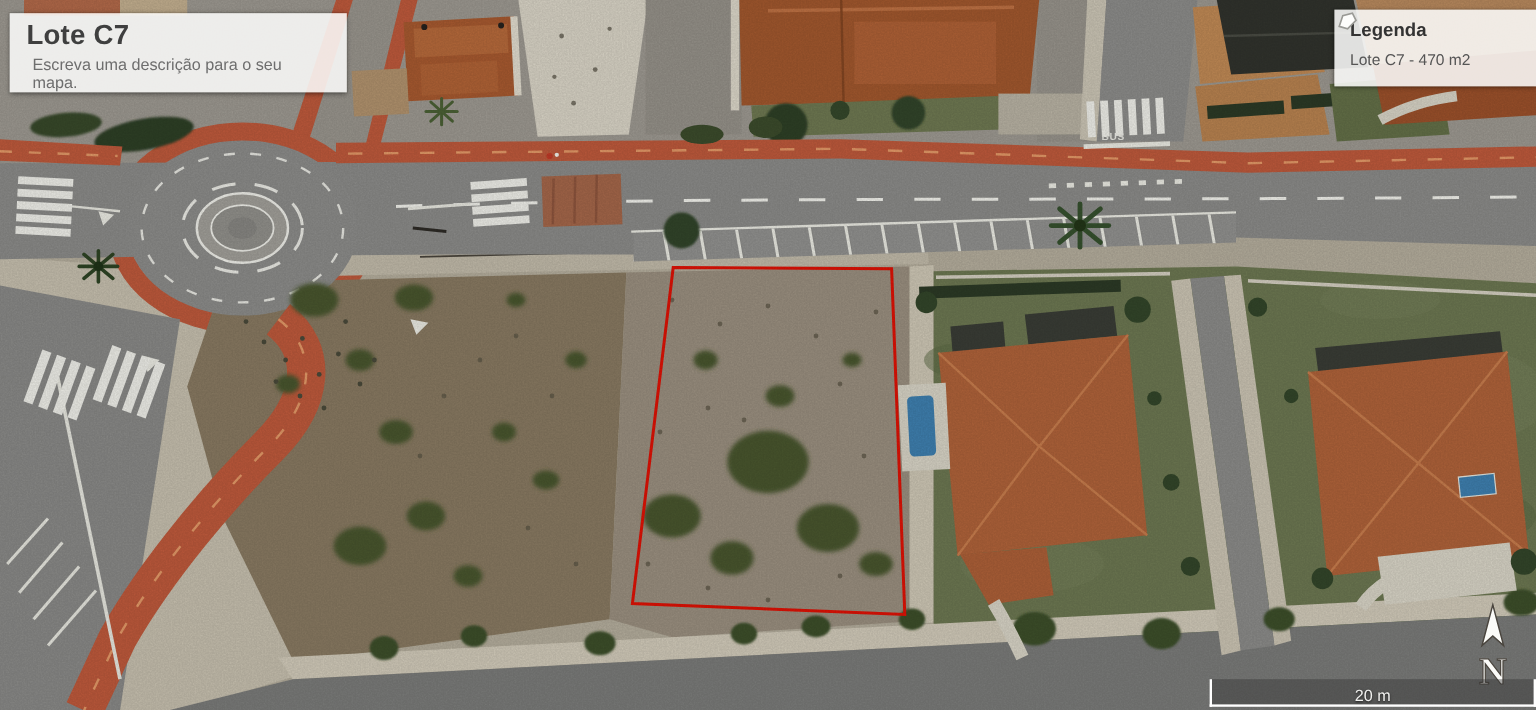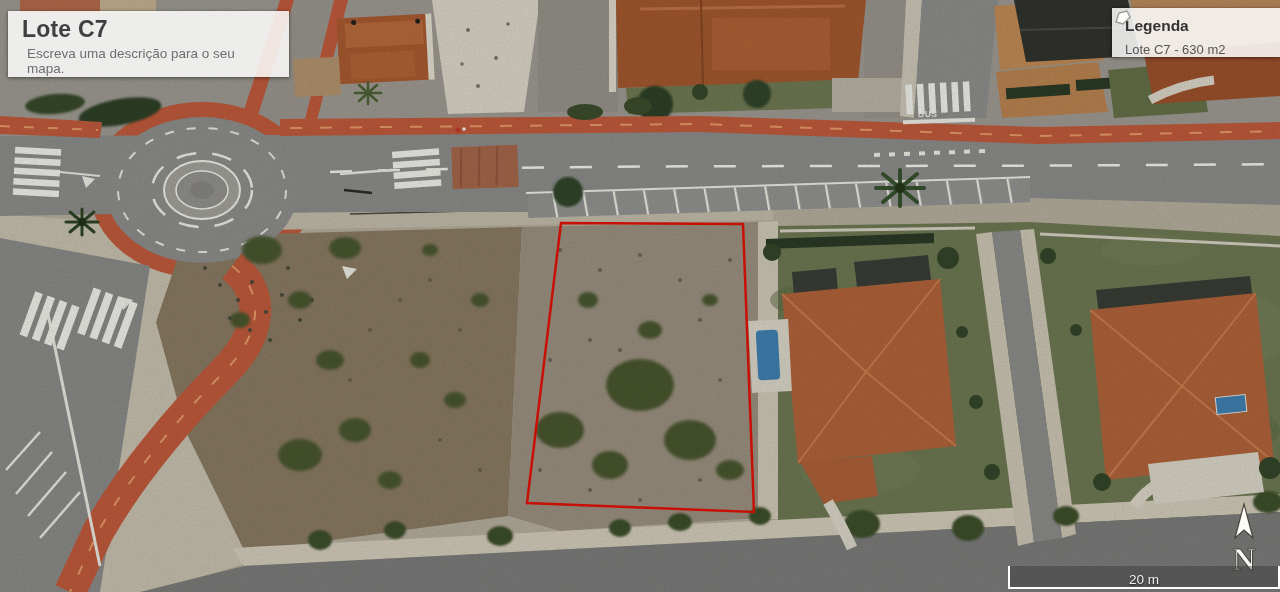--- a/index.html
+++ b/index.html
@@ -6,21 +6,21 @@
   #screen{position:relative;width:1280px;height:592px;overflow:hidden;
           font-family:"Liberation Sans",sans-serif;background:#b5ae9d;}
   #screen svg{position:absolute;left:0;top:0;display:block;}
 
   .panel{position:absolute;background:rgba(252,252,250,0.87);
          box-shadow:0 1px 4px rgba(0,0,0,0.45), 0 0 0 1px rgba(0,0,0,0.05);}
   #title-panel{left:8px;top:11px;width:281px;height:66px;padding:6px 14px 8px 14px;box-sizing:border-box;}
   #title-panel h1{margin:0 0 5px 0;font-size:23px;line-height:24px;font-weight:bold;color:#3f3f3f;letter-spacing:.2px;}
   #title-panel p{margin:5px;font-size:13.5px;color:#6e6e6e;}
 
-  #legend-panel{left:1112px;top:8px;width:168px;height:49px;padding:9px 0 8px 13px;box-sizing:border-box;}
+  #legend-panel{left:1112px;top:8px;width:168px;height:64px;padding:9px 0 8px 13px;box-sizing:border-box;}
   #legend-panel h2{margin:0 0 7px 0;font-size:15.5px;font-weight:bold;color:#333;}
   .legend-row{display:flex;align-items:center;gap:7px;font-size:13px;color:#555;}
   .legend-row svg{position:static;}
 
   #watermark{position:absolute;left:10px;top:551px;font-size:26px;letter-spacing:.4px;
              color:rgba(255,255,255,0.93);text-shadow:0 1px 2px rgba(0,0,0,0.25);white-space:nowrap;}
   #watermark .g{font-weight:500;}
   #watermark .e{font-weight:300;margin-left:7px;color:rgba(255,255,255,0.85);}
 
   #compass{position:absolute;left:1220px;top:498px;width:48px;height:86px;}
@@ -398,21 +398,21 @@
   <h1>Lote C7</h1>
   <p>Escreva uma descrição para o seu mapa.</p>
 </div>
 
 <div id="legend-panel" class="panel">
   <h2>Legenda</h2>
   <div class="legend-row">
     <svg width="20" height="20" viewBox="0 0 20 20">
       <polygon points="4,14 7,5 15,3 18,9 11,16" fill="#fdfdfc" stroke="#9a9a96" stroke-width="1.4"></polygon>
     </svg>
-    <span>Lote C7 - 630 m2</span>
+    <span>Lote C7 - 470 m2</span>
   </div>
 </div>
 
 
 <div id="compass">
   <svg width="48" height="86" viewBox="0 0 48 86">
     <polygon points="24,6 33,40 24,32 15,40" fill="#fbfbf8" stroke="#4a453e" stroke-width="1.2"></polygon>
     <text x="24" y="72" text-anchor="middle" font-family="Liberation Serif, serif" font-size="32" font-weight="bold" fill="#fbfbf8" stroke="#4a453e" stroke-width="1">N</text>
   </svg>
 </div>

